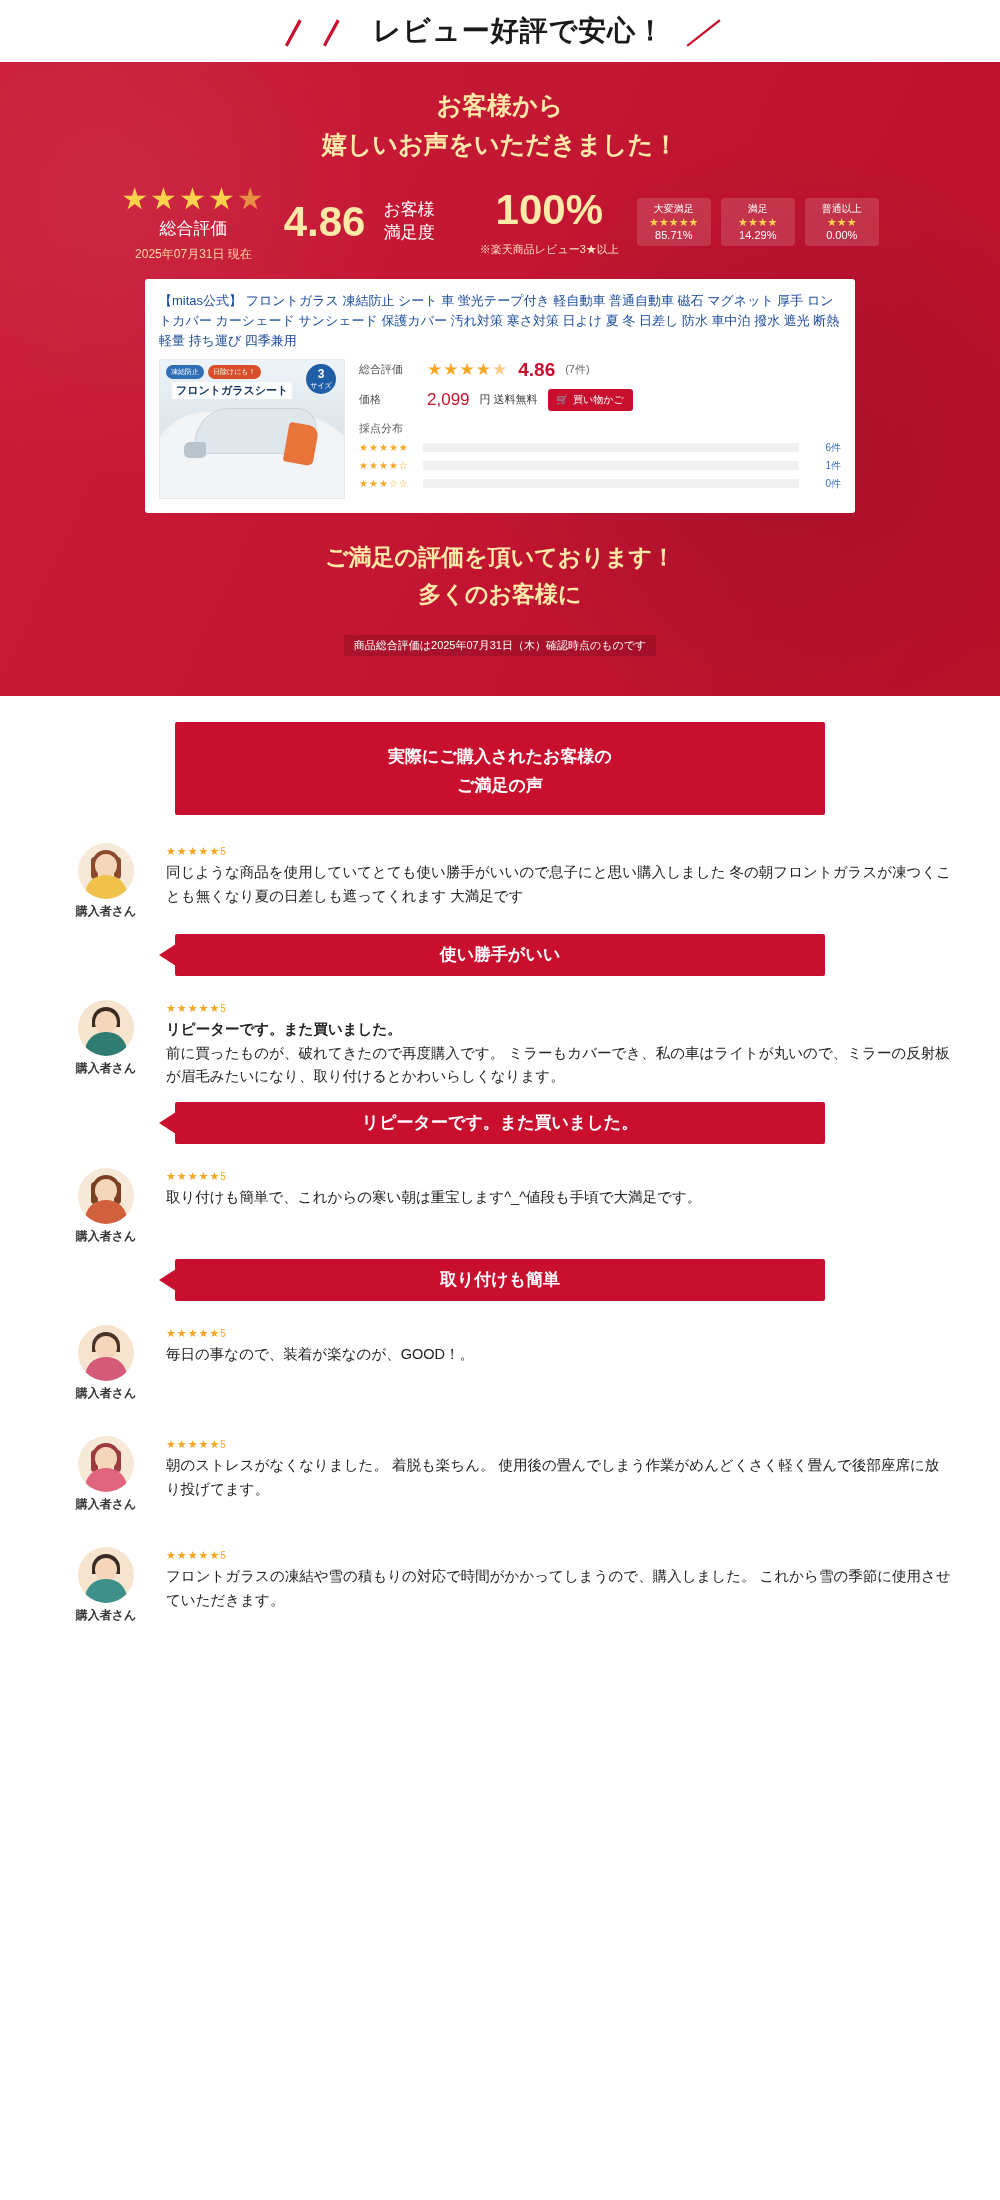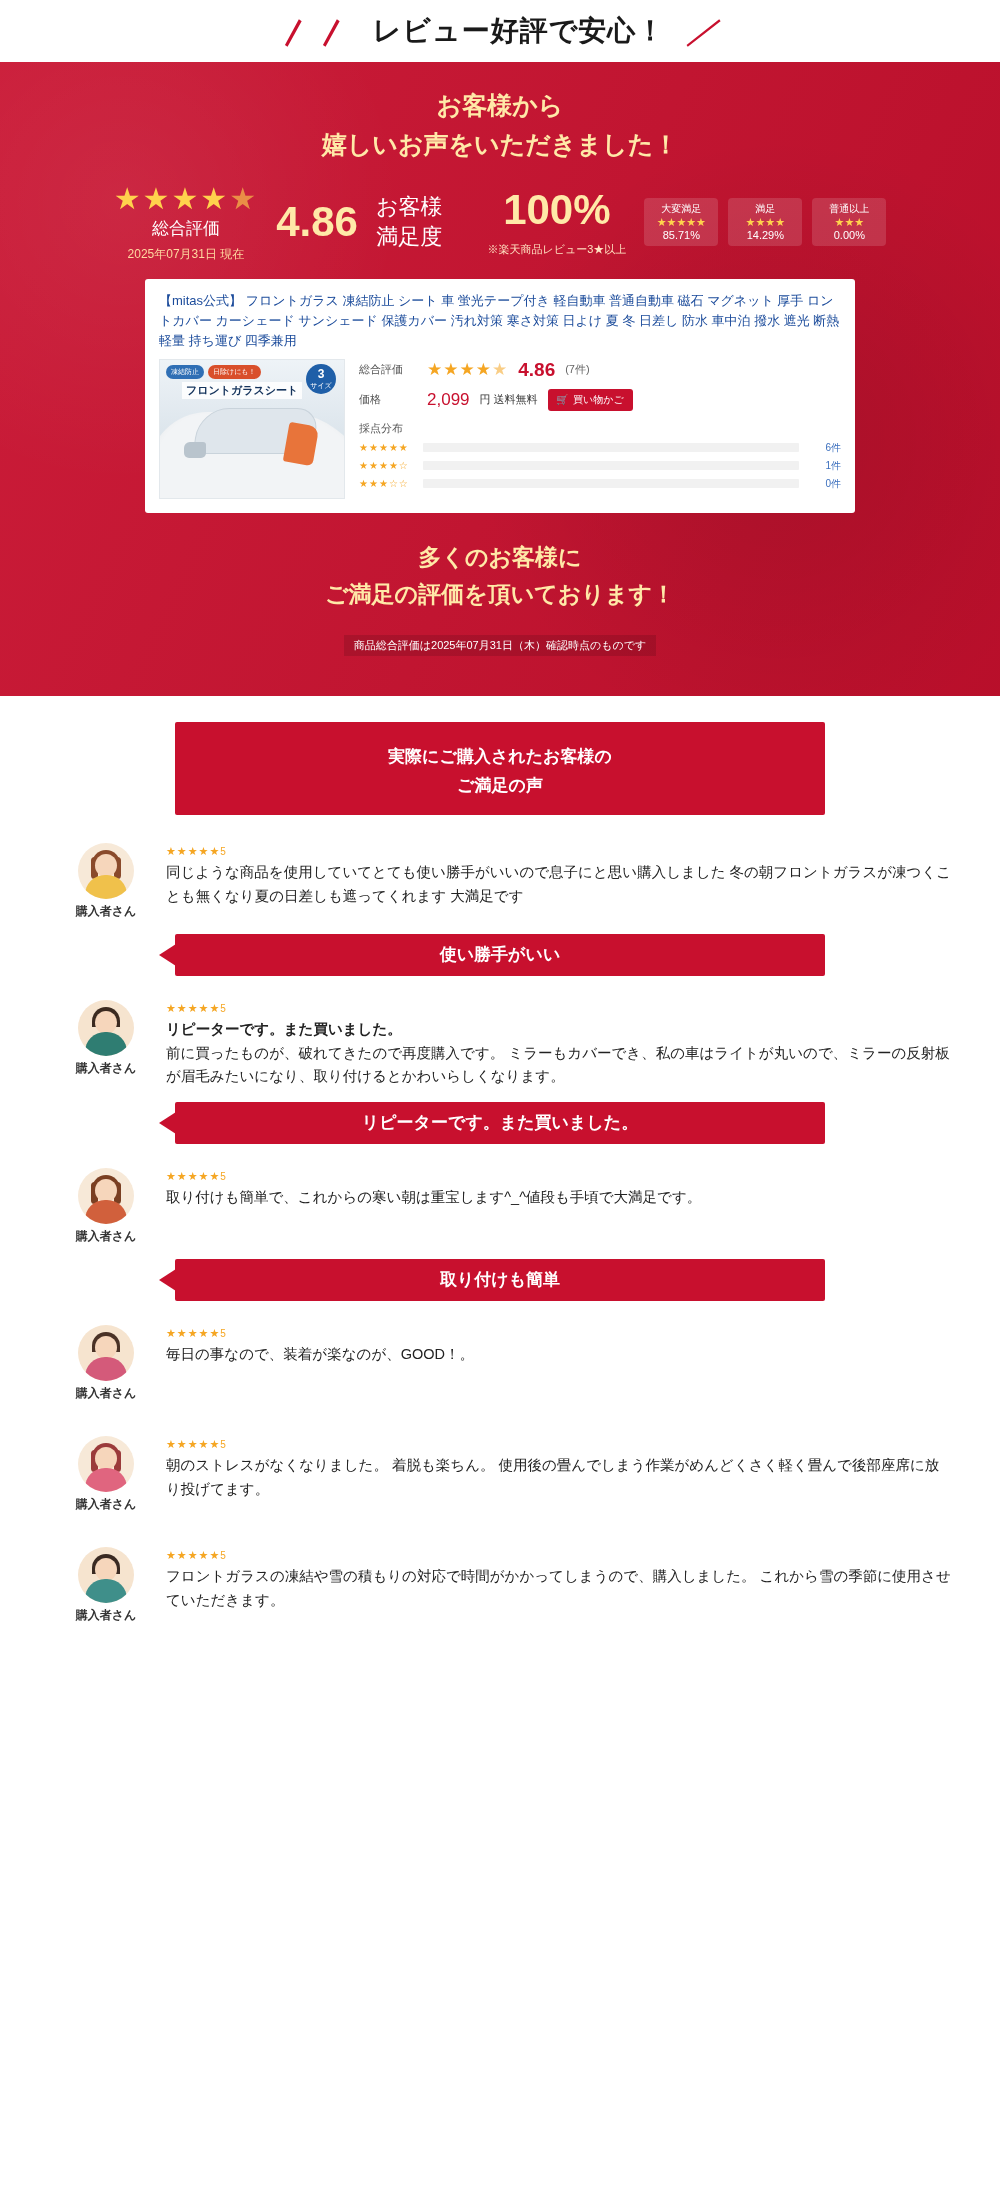--- a/index.html
+++ b/index.html
@@ -79,21 +79,21 @@
     color: #ffd9a0;
     margin-top: 6px;
   }
   .big-num {
     font-size: 42px;
     font-weight: bold;
     color: #ffe9a8;
     line-height: 1.1;
   }
   .sat-label {
-    font-size: 22px;
+    font-size: 17px;
     line-height: 1.35;
     color: #fff;
   }
   .note-small {
     font-size: 11px;
     color: #ffe1c0;
     margin-top: 8px;
   }
 
   .dist-boxes { display: flex; gap: 10px; }
@@ -147,21 +147,21 @@
   .prod-img .badge.alt { background: #d94f2b; }
   .prod-img .circle-badge {
     position: absolute; top: 4px; right: 8px;
     width: 30px; height: 30px; border-radius: 50%;
     background: #1f5fa8; color: #fff;
     font-size: 7px; text-align: center; line-height: 1.1;
     display: flex; flex-direction: column; align-items: center; justify-content: center;
   }
   .prod-img .circle-badge b { font-size: 12px; }
   .prod-img .sheet-name {
-    position: absolute; top: 22px; left: 22px;
+    position: absolute; top: 22px; left: 12px;
     font-size: 11px; font-weight: bold; color: #14335c;
     background: rgba(255,255,255,0.85); padding: 1px 4px;
   }
   .prod-img .car-body {
     position: absolute; left: -12px; bottom: -26px;
     width: 225px; height: 112px;
     background: #f2f4f6;
     border-radius: 60px 90px 14px 14px;
     box-shadow: inset 0 -6px 10px rgba(0,0,0,0.08);
   }
@@ -397,22 +397,22 @@
         <div class="bar-row">
           <span class="bar-stars">★★★☆☆</span>
           <span class="bar-track"><span class="bar-fill" id="bar2" style="width: 0%;"></span></span>
           <span class="bar-count">0件</span>
         </div>
       </div>
     </div>
   </div>
 
   <div class="hero-sub">
+    <div>ご満足の評価を頂いております！</div>
     <div>多くのお客様に</div>
-    <div>ご満足の評価を頂いております！</div>
   </div>
 
   <div class="hero-foot">商品総合評価は2025年07月31日（木）確認時点のものです</div>
 </div>
 
 <div class="reviews">
   <div class="reviews-banner">
     <div>実際にご購入されたお客様の</div>
     <div>ご満足の声</div>
   </div>

